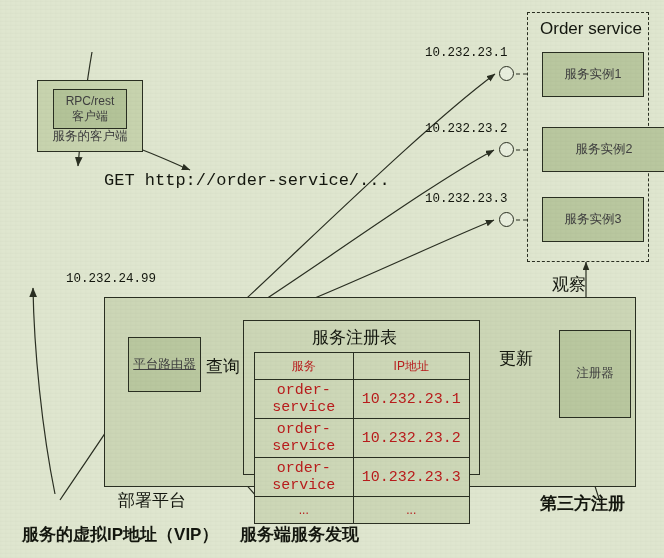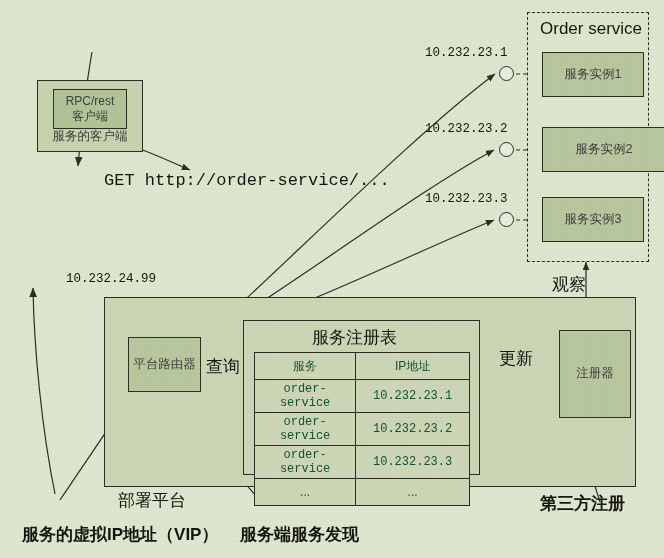--- a/index.html
+++ b/index.html
@@ -77,27 +77,27 @@
     box-sizing: border-box;
     border-collapse: collapse;
     background: #cdd7b7;
     font-size: 12px;
   }
   .reg-table td, .reg-table th {
     border: 1px solid #2a2f22;
     padding: 2px 4px;
     text-align: center;
     font-weight: normal;
-    color: #14532d;
+    color: #b91c1c;
     font-family: "Liberation Sans", sans-serif;
     height: 22px;
   }
   .reg-table td.mono-cell {
     font-family: "Liberation Mono", monospace;
-    font-size: 12px;
+    font-size: 15px;
   }
   .circle {
     position: absolute;
     width: 15px;
     height: 15px;
     border-radius: 50%;
     border: 1.5px solid #2a2f22;
     background: #e8eedd;
     box-sizing: border-box;
   }
@@ -169,21 +169,21 @@
     <div style="font-size:12.5px; width:100%; text-align:center;">服务的客户端</div>
   </div>
 
   <div class="label mono" style="left:104px; top:170px;">GET http://order-service/...</div>
 
   <div class="ip-label" style="left:24px; top:272px;margin-left:42px;">10.232.24.99</div>
 
   <div class="platform-box" style="left:104px; top:297px; width:532px; height:190px;"></div>
   <div class="label" style="left:118px; top:464px;margin-top:26px;">部署平台</div>
 
-  <div class="node" style="left:119px; top:337px; width:73px; height:55px;">
+  <div class="node" style="left:119px; top:337px; width:73px; height:55px;text-decoration:underline;">
     <span>平台路由器</span>
   </div>
   <div class="label" style="left:206px; top:356px;">查询</div>
 
   <div class="registry-box" style="left:243px; top:320px; width:237px; height:155px;"></div>
   <div class="label" style="left:300px; top:327px;margin-left:12px;">服务注册表</div>
 
   <table class="reg-table" style="left:254px; top:352px; width:216px;">
     <thead>
       <tr>

